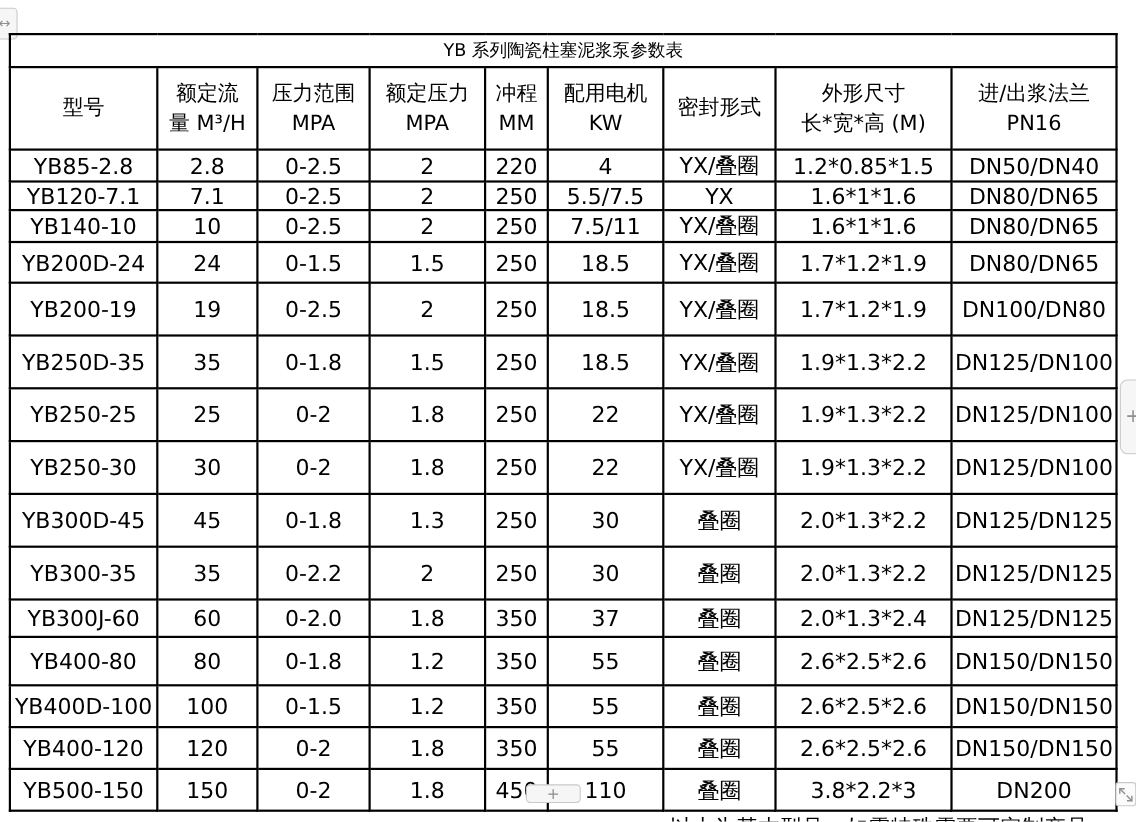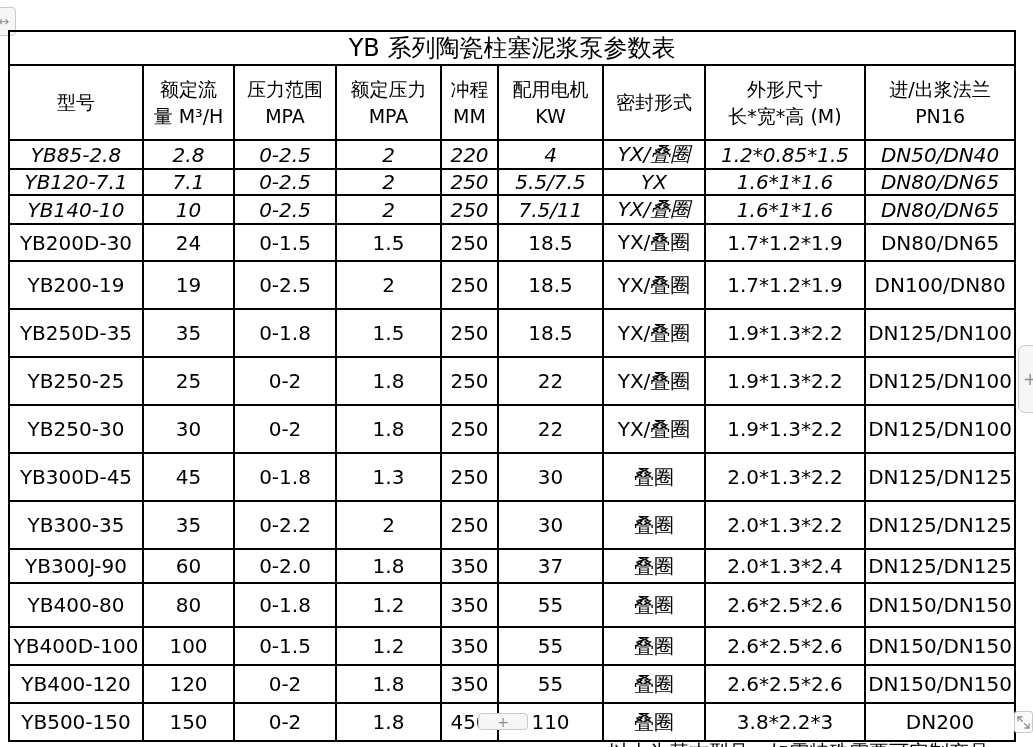--- a/index.html
+++ b/index.html
@@ -8,25 +8,25 @@
     font-family:"DejaVu Sans","Liberation Sans",sans-serif;color:#000;
   }
   table.spec{
     position:absolute;left:8px;top:30px;width:1006px;
     border-collapse:collapse;table-layout:fixed;
   }
   .spec th,.spec td{
     border:2px solid #000;padding:0;text-align:center;vertical-align:middle;
     font-weight:400;overflow:hidden;white-space:nowrap;
   }
-  .spec .title-cell{height:28px;font-size:24px;}
+  .spec .title-cell{height:28px;font-size:16px;}
   .spec thead tr.cols th{height:73px;font-size:19px;line-height:27px;}
   .spec tbody td{font-size:20px;}
   .spec tbody tr{height:48px;}
-  .spec tbody tr:nth-child(-n+3){height:20px;font-style:italic;}
+  .spec tbody tr:nth-child(-n+3){height:20px;}
   .spec tbody tr:nth-child(4){height:37px;}
   .spec tbody tr:nth-child(11){height:34px;margin-left:12px;}
   .spec tbody tr:nth-child(12){height:44px;}
   .spec tbody tr:nth-child(n+13){height:38px;margin-top:41px;}
   .spec tbody tr:nth-child(16){height:53px;}
 
   .pill{
     position:absolute;background:#f6f6f6;border:1px solid #c9c9c9;color:#8f8f8f;
     display:flex;align-items:center;justify-content:center;box-sizing:border-box;
     user-select:none;
@@ -129,21 +129,21 @@
           <td>10</td>
           <td>0-2.5</td>
           <td>2</td>
           <td>250</td>
           <td>7.5/11</td>
           <td>YX/叠圈</td>
           <td>1.6*1*1.6</td>
           <td>DN80/DN65</td>
         </tr>
         <tr>
-          <td>YB200D-30</td>
+          <td>YB200D-24</td>
           <td>24</td>
           <td>0-1.5</td>
           <td>1.5</td>
           <td>250</td>
           <td>18.5</td>
           <td>YX/叠圈</td>
           <td>1.7*1.2*1.9</td>
           <td>DN80/DN65</td>
         </tr>
         <tr>
@@ -206,21 +206,21 @@
           <td>35</td>
           <td>0-2.2</td>
           <td>2</td>
           <td>250</td>
           <td>30</td>
           <td>叠圈</td>
           <td>2.0*1.3*2.2</td>
           <td>DN125/DN125</td>
         </tr>
         <tr>
-          <td>YB300J-90</td>
+          <td>YB300J-60</td>
           <td>60</td>
           <td>0-2.0</td>
           <td>1.8</td>
           <td>350</td>
           <td>37</td>
           <td>叠圈</td>
           <td>2.0*1.3*2.4</td>
           <td>DN125/DN125</td>
         </tr>
         <tr>

